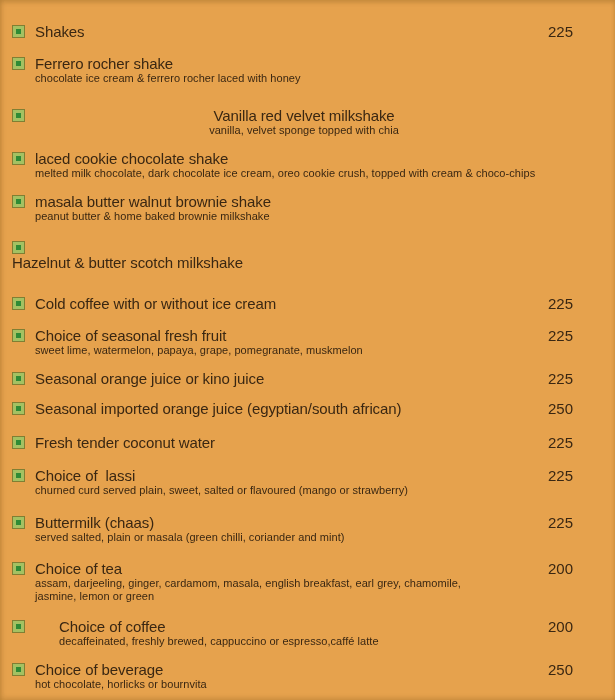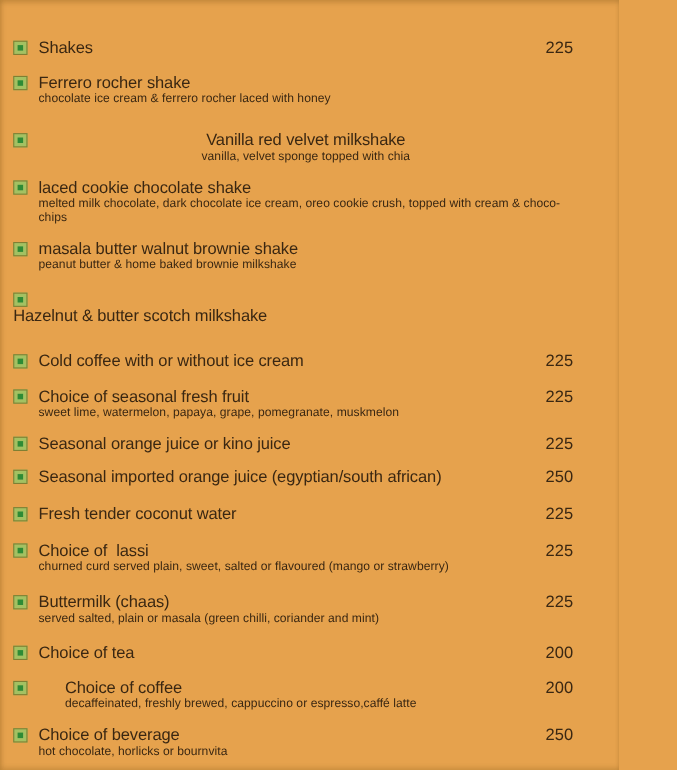--- a/index.html
+++ b/index.html
@@ -10,24 +10,24 @@
     --veg-dot: #2e8b35;
   }
   * { margin: 0; padding: 0; box-sizing: border-box; }
   html, body { width: 615px; height: 700px; }
   body {
     font-family: "Liberation Sans", sans-serif;
     background: var(--bg);
   }
   .page {
     position: relative;
-    width: 563px;
+    width: 615px;
     height: 700px;
     background: var(--bg);
-    padding: 35px 42px 10px 12px;
+    padding: 23px 42px 10px 12px;
     overflow: hidden;
     box-shadow: inset 0 3px 4px rgba(90,60,10,0.18), inset 0 -3px 4px rgba(90,60,10,0.12), inset 3px 0 4px rgba(90,60,10,0.08);
   }
   .row {
     display: flex;
     align-items: flex-start;
     margin-bottom: 16px;
   }
   .row:nth-of-type(1)  { margin-bottom: 15px; }
   .row:nth-of-type(2)  { margin-bottom: 22px; }
@@ -207,20 +207,22 @@
           <div class="desc">served salted, plain or masala (green chilli, coriander and mint)</div>
         </div>
         <div class="price">225</div>
       </div>
       <div class="row">
         <span class="veg">
           <span class="veg-dot"></span>
         </span>
         <div class="text">
           <div class="title">Choice of tea</div>
+          <div class="desc">assam, darjeeling, ginger, cardamom, masala, english breakfast, earl grey, chamomile,
+jasmine, lemon or green</div>
         </div>
         <div class="price">200</div>
       </div>
       <div class="row">
         <span class="veg">
           <span class="veg-dot"></span>
         </span>
         <div class="text">
           <div class="title">Choice of coffee</div>
           <div class="desc">decaffeinated, freshly brewed, cappuccino or espresso,caffé latte</div>

